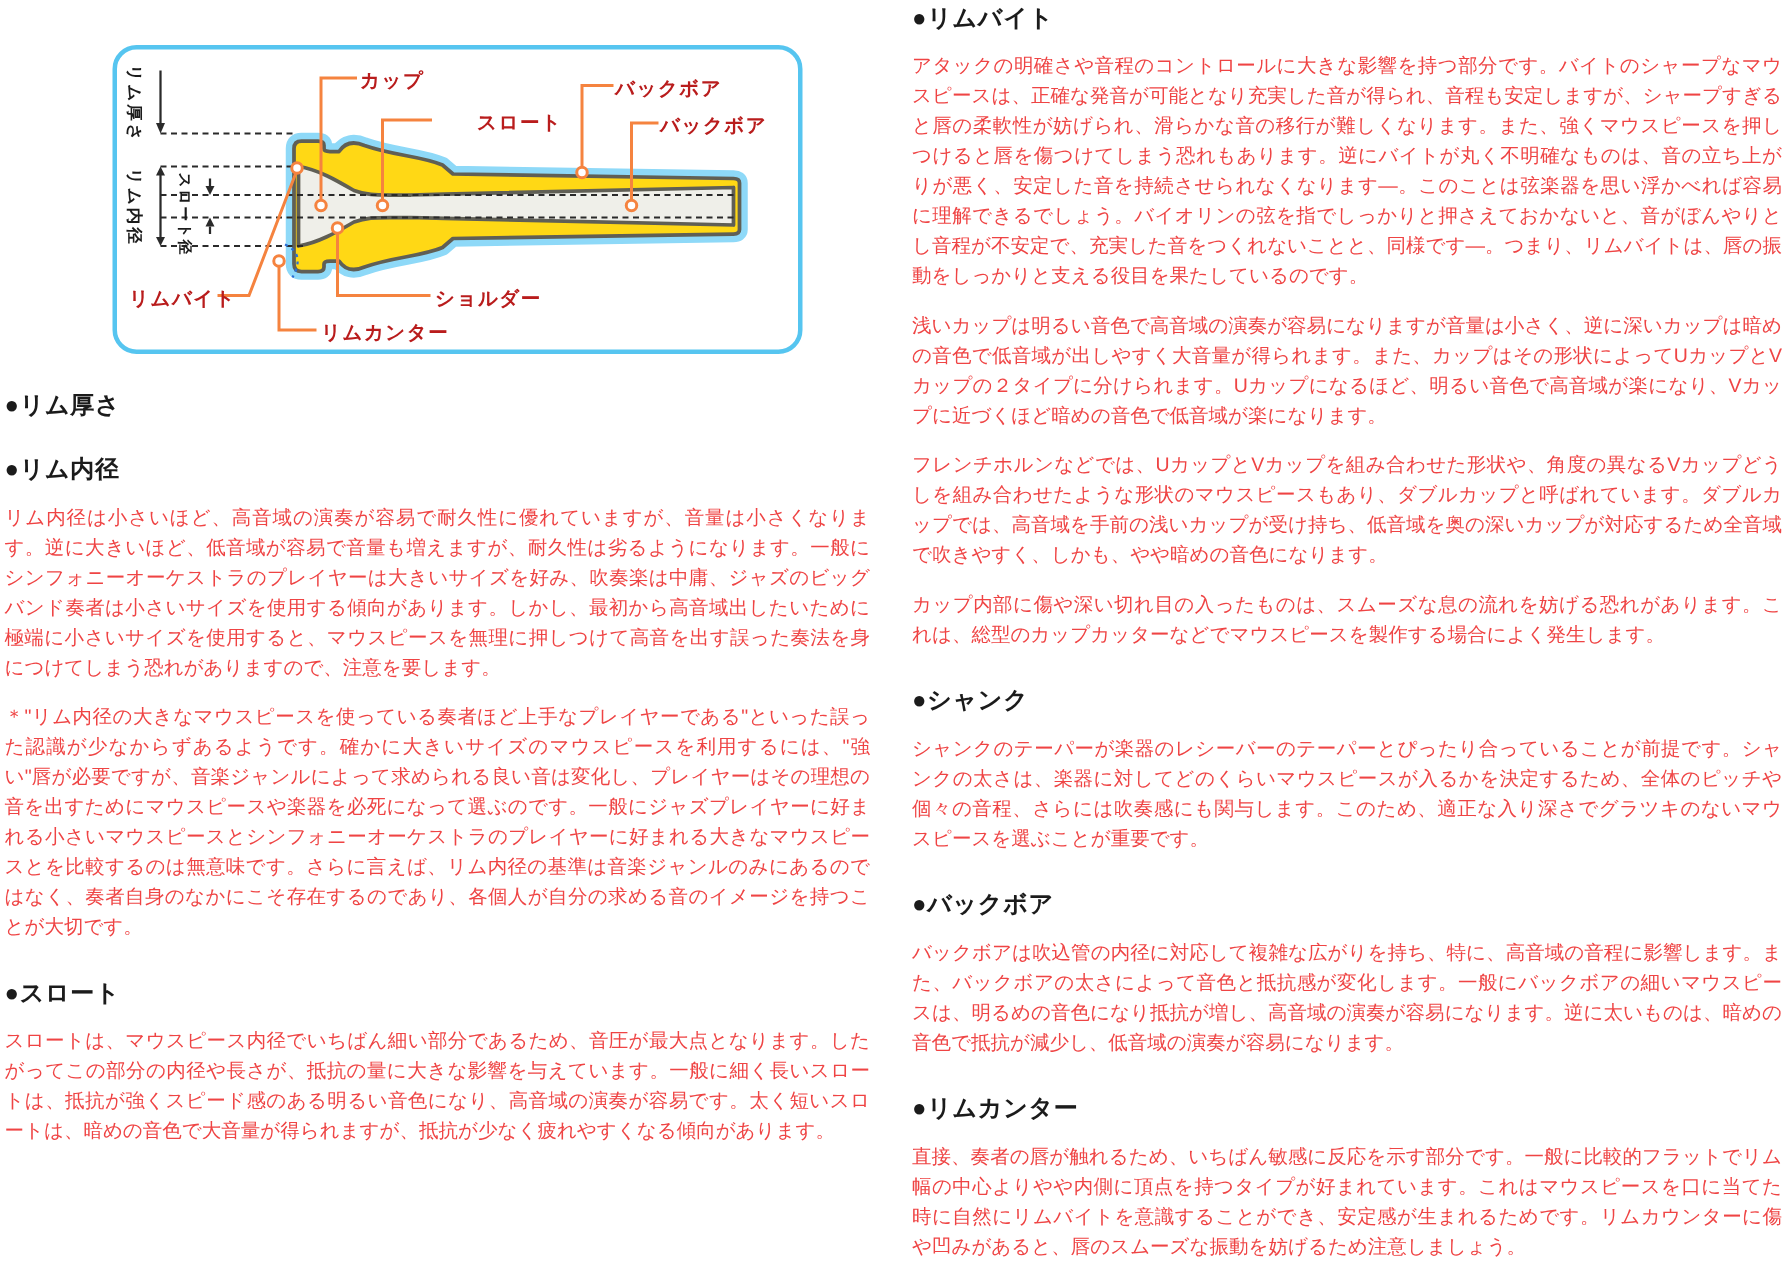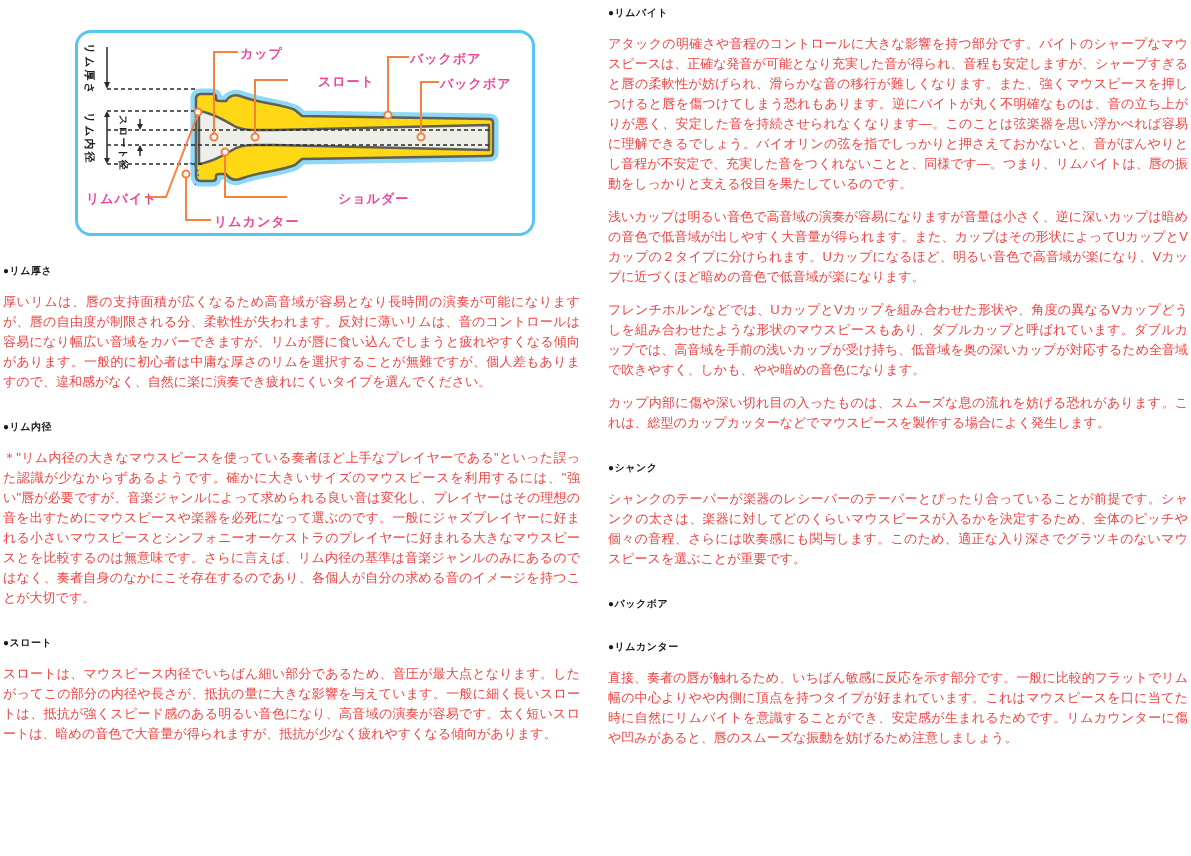--- a/index.html
+++ b/index.html
@@ -3,31 +3,31 @@
 <meta charset="utf-8">
 <style>
   * { box-sizing: content-box; }
   html,body { margin:0; padding:0; background:#ffffff; }
   body { font-family: "Liberation Sans", "DejaVu Sans", sans-serif; }
   .page { position:relative; width:1191px; height:856px; overflow:hidden; background:#ffffff; }
   .col { position:absolute; top:0; }
   .col-left  { left:3px;   width:577px; }
   .col-right { left:608px; width:580px; }
 
-  h3.sec-head { font-size:10px; line-height:16px; font-weight:bold; color:#1b1b1b;
+  h3.sec-head { font-size:16px; line-height:16px; font-weight:bold; color:#1b1b1b;
                 margin:27px 0 13px 0; letter-spacing:0.5px; }
   .col-right section:first-child h3.sec-head { margin-top:5px; }
   p.sec-par { font-size:13px; line-height:20px; color:#ef4444; margin:12px 0 13px 0;
               text-align:justify; }
 
   
   .diagram { position:relative; width:454px; height:200px; margin:30px 0 0 72px;
              border:3px solid #56c5f0; border-radius:16px; background:#ffffff; }
   .diagram svg { position:absolute; left:0; top:0; }
-  .dlabel { position:absolute; font-weight:bold; font-size:13px; color:#ec4899;
+  .dlabel { position:absolute; font-weight:bold; font-size:13px; color:#b91c1c;
             white-space:nowrap; letter-spacing:1px; }
   .vlabel { position:absolute; writing-mode:vertical-rl; text-orientation:sideways;
             font-weight:bold; font-size:11px; color:#1b1b1b; letter-spacing:2px;
             white-space:nowrap; }
   .vlabel.small { font-size:10px; letter-spacing:1px; }
 </style>
 </head>
 <body>
 
 <div class="page">
@@ -93,34 +93,34 @@
         </g>
 
         <path d="M112,130 C121,134 123,141 117,152" fill="none" stroke="#2b6fd4" stroke-width="1.5" stroke-dasharray="2,3"></path>
       </svg>
 
       <div class="dlabel" style="left:162px; top:12px;">カップ</div>
       <div class="dlabel" style="left:212px; top:40px;margin-left:28px;">スロート</div>
       <div class="dlabel" style="left:332px; top:17px;">バックボア</div>
       <div class="dlabel" style="left:362px; top:42px;">バックボア</div>
       <div class="dlabel" style="left:8px; top:157px;">リムバイト</div>
-      <div class="dlabel" style="left:212px; top:157px;margin-left:48px;">ショルダー</div>
+      <div class="dlabel" style="left:212px; top:157px;">ショルダー</div>
       <div class="dlabel" style="left:136px; top:180px;">リムカンター</div>
       <div class="vlabel" style="left:4px; top:10px;">リム厚さ</div>
       <div class="vlabel" style="left:4px; top:79px;">リム内径</div>
       <div class="vlabel small" style="left:38px; top:82px;">スロート径</div>
     </div>
 
     <section>
       <h3 class="sec-head">●リム厚さ</h3>
-      <p class="sec-par">厚いリムは、唇の支持面積が広くなるため高音域が容易となり長時間の演奏が可能になりますが、唇の自由度が制限される分、柔軟性が失われます。反対に薄いリムは、音のコントロールは容易になり幅広い音域をカバーできますが、リムが唇に食い込んでしまうと疲れやすくなる傾向があります。一般的に初心者は中庸な厚さのリムを選択することが無難ですが、個人差もありますので、違和感がなく、自然に楽に演奏でき疲れにくいタイプを選んでください。</p>
     </section>
 
     <section>
       <h3 class="sec-head">●リム内径</h3>
+      <p class="sec-par">リム内径は小さいほど、高音域の演奏が容易で耐久性に優れていますが、音量は小さくなります。逆に大きいほど、低音域が容易で音量も増えますが、耐久性は劣るようになります。一般にシンフォニーオーケストラのプレイヤーは大きいサイズを好み、吹奏楽は中庸、ジャズのビッグバンド奏者は小さいサイズを使用する傾向があります。しかし、最初から高音域出したいために極端に小さいサイズを使用すると、マウスピースを無理に押しつけて高音を出す誤った奏法を身につけてしまう恐れがありますので、注意を要します。</p>
       <p class="sec-par">＊"リム内径の大きなマウスピースを使っている奏者ほど上手なプレイヤーである"といった誤った認識が少なからずあるようです。確かに大きいサイズのマウスピースを利用するには、"強い"唇が必要ですが、音楽ジャンルによって求められる良い音は変化し、プレイヤーはその理想の音を出すためにマウスピースや楽器を必死になって選ぶのです。一般にジャズプレイヤーに好まれる小さいマウスピースとシンフォニーオーケストラのプレイヤーに好まれる大きなマウスピースとを比較するのは無意味です。さらに言えば、リム内径の基準は音楽ジャンルのみにあるのではなく、奏者自身のなかにこそ存在するのであり、各個人が自分の求める音のイメージを持つことが大切です。</p>
     </section>
 
     <section>
       <h3 class="sec-head">●スロート</h3>
       <p class="sec-par">スロートは、マウスピース内径でいちばん細い部分であるため、音圧が最大点となります。したがってこの部分の内径や長さが、抵抗の量に大きな影響を与えています。一般に細く長いスロートは、抵抗が強くスピード感のある明るい音色になり、高音域の演奏が容易です。太く短いスロートは、暗めの音色で大音量が得られますが、抵抗が少なく疲れやすくなる傾向があります。</p>
 
     </section>
   </div>
 
@@ -137,20 +137,21 @@
       <p class="sec-par">カップ内部に傷や深い切れ目の入ったものは、スムーズな息の流れを妨げる恐れがあります。これは、総型のカップカッターなどでマウスピースを製作する場合によく発生します。</p>
     </section>
 
     <section>
       <h3 class="sec-head">●シャンク</h3>
       <p class="sec-par">シャンクのテーパーが楽器のレシーバーのテーパーとぴったり合っていることが前提です。シャンクの太さは、楽器に対してどのくらいマウスピースが入るかを決定するため、全体のピッチや個々の音程、さらには吹奏感にも関与します。このため、適正な入り深さでグラツキのないマウスピースを選ぶことが重要です。</p>
     </section>
 
     <section>
       <h3 class="sec-head">●バックボア</h3>
+      <p class="sec-par">バックボアは吹込管の内径に対応して複雑な広がりを持ち、特に、高音域の音程に影響します。また、バックボアの太さによって音色と抵抗感が変化します。一般にバックボアの細いマウスピースは、明るめの音色になり抵抗が増し、高音域の演奏が容易になります。逆に太いものは、暗めの音色で抵抗が減少し、低音域の演奏が容易になります。</p>
     </section>
 
     <section>
       <h3 class="sec-head">●リムカンター</h3>
       <p class="sec-par">直接、奏者の唇が触れるため、いちばん敏感に反応を示す部分です。一般に比較的フラットでリム幅の中心よりやや内側に頂点を持つタイプが好まれています。これはマウスピースを口に当てた時に自然にリムバイトを意識することができ、安定感が生まれるためです。リムカウンターに傷や凹みがあると、唇のスムーズな振動を妨げるため注意しましょう。</p>
     </section>
 
   </div>
 </div>
 

